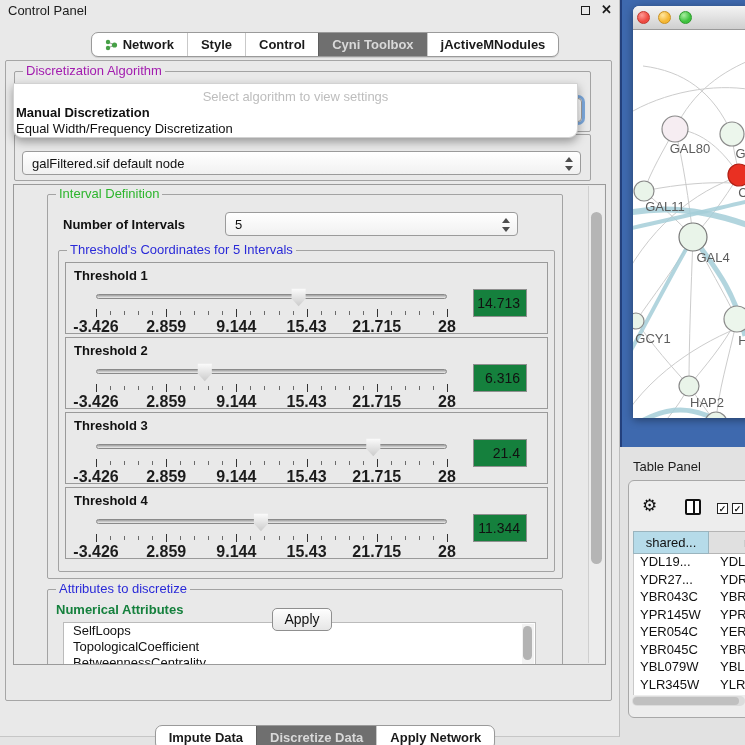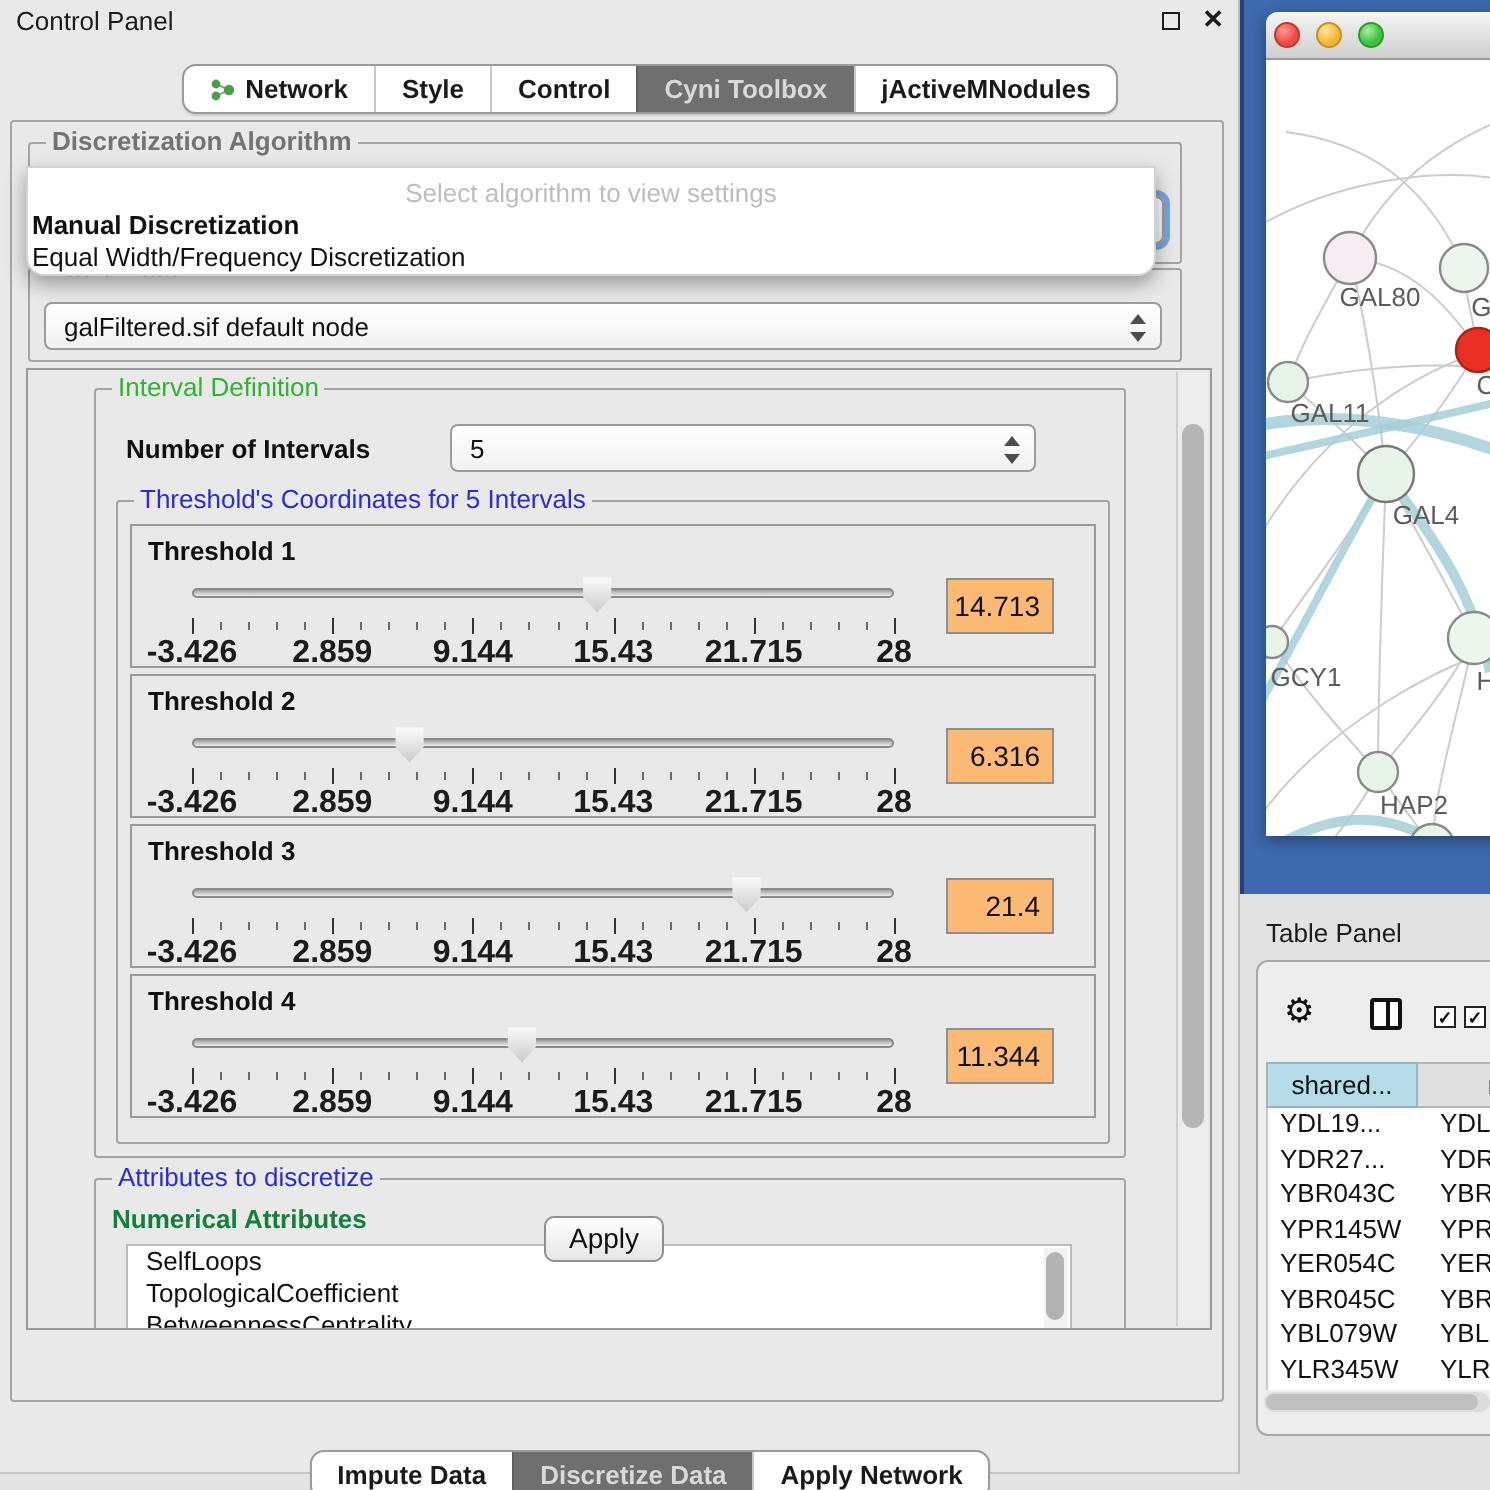--- a/index.html
+++ b/index.html
@@ -26,21 +26,21 @@
   .seg + .seg{border-left:1px solid #c9c9c9;}
   .seg.sel{background:var(--selbg);color:#d9d9d9;border-left:1px solid #5e5e5e;}
   
   .content{position:absolute;left:5px;top:60px;width:607px;height:641px;background:#e9e9e9;
     border:1px solid #a6a6a6;border-radius:2px;}
   .group{position:absolute;border:1px solid #a3a3a3;border-radius:2px;background:#e9e9e9;}
   .group-title{position:absolute;top:-8px;left:8px;background:#e9e9e9;padding:0 3px;font-size:13px;line-height:14px;}
   .gt-green{color:var(--green);}
   .gt-blue{color:var(--blue);}
   .gt-gray{color:#3a3a3a;}
-  .gt-dim{color:#737373;font-weight:bold;}
+  .gt-dim{color:#a21caf;}
   
   .combo{position:absolute;height:24px;background:linear-gradient(#ffffff,#f1f1f1);
     border:1px solid #9b9b9b;border-radius:4px;font-size:13px;color:#111;
     display:flex;align-items:center;padding:0 22px 0 9px;}
   .combo .arrows{position:absolute;right:7px;top:4px;width:9px;height:16px;}
   .combo .arrows i{position:absolute;left:1px;width:0;height:0;border-left:4px solid transparent;border-right:4px solid transparent;}
   .combo .arrows i.up{top:1px;border-bottom:5px solid #4d4d4d;}
   .combo .arrows i.dn{bottom:1px;border-top:5px solid #4d4d4d;}
   .combo.focus{box-shadow:0 0 0 3px #7aa6d9;}
   
@@ -64,21 +64,21 @@
     background:linear-gradient(180deg,#9e9e9e,#d6d6d6 70%,#ececec);}
   .knob{position:absolute;top:3px;width:16px;height:19px;transform:translateX(-50%);
     background:linear-gradient(#fdfdfd,#c9c9c9);
     clip-path:polygon(6% 4%,94% 4%,94% 55%,50% 96%,6% 55%);
     filter:drop-shadow(0 0 1px #6f6f6f);}
   .ticks{position:absolute;left:0;right:0;top:24px;height:9px;}
   .tick{position:absolute;top:2px;width:1px;height:4px;background:#6a6a6a;}
   .tick.major{top:0;height:8px;background:#333;}
   .tick-labels{position:absolute;left:0;right:0;top:33px;height:12px;}
   .tick-labels span{position:absolute;transform:translateX(-50%);font-size:16px;font-weight:700;color:#1c1c1c;white-space:nowrap;}
-  .valuebox{width:54px;height:28px;margin:4px 0 0 12px;background:#fdba74;border:1px solid #8f8f8f;
+  .valuebox{width:54px;height:28px;margin:4px 0 0 12px;background:#15803d;border:1px solid #8f8f8f;
     font-size:14px;color:#111;text-align:right;padding:5px 6px 0 0;}
   
   .attr-label{position:absolute;left:8px;top:12px;font-size:13px;font-weight:700;color:#15803d;}
   .attr-list{position:absolute;left:15px;right:26px;top:32px;height:46px;background:#fff;border:1px solid #bbb;overflow:hidden;}
   .attr-item{font-size:13px;color:#111;padding:1px 0 1px 9px;line-height:14px;}
   .list-vscroll{position:absolute;right:1px;top:1px;bottom:1px;width:12px;background:#f2f2f2;}
   .list-vscroll .thumb{position:absolute;left:1px;top:2px;width:9px;height:34px;border-radius:5px;background:#b3b3b3;}
   
   .apply-btn{position:absolute;left:271px;top:671px;width:60px;height:23px;border:1px solid #8f8f8f;border-radius:5px;
     background:linear-gradient(#fefefe,#e6e6e6);font-size:14px;color:#111;text-align:center;line-height:21px;}

